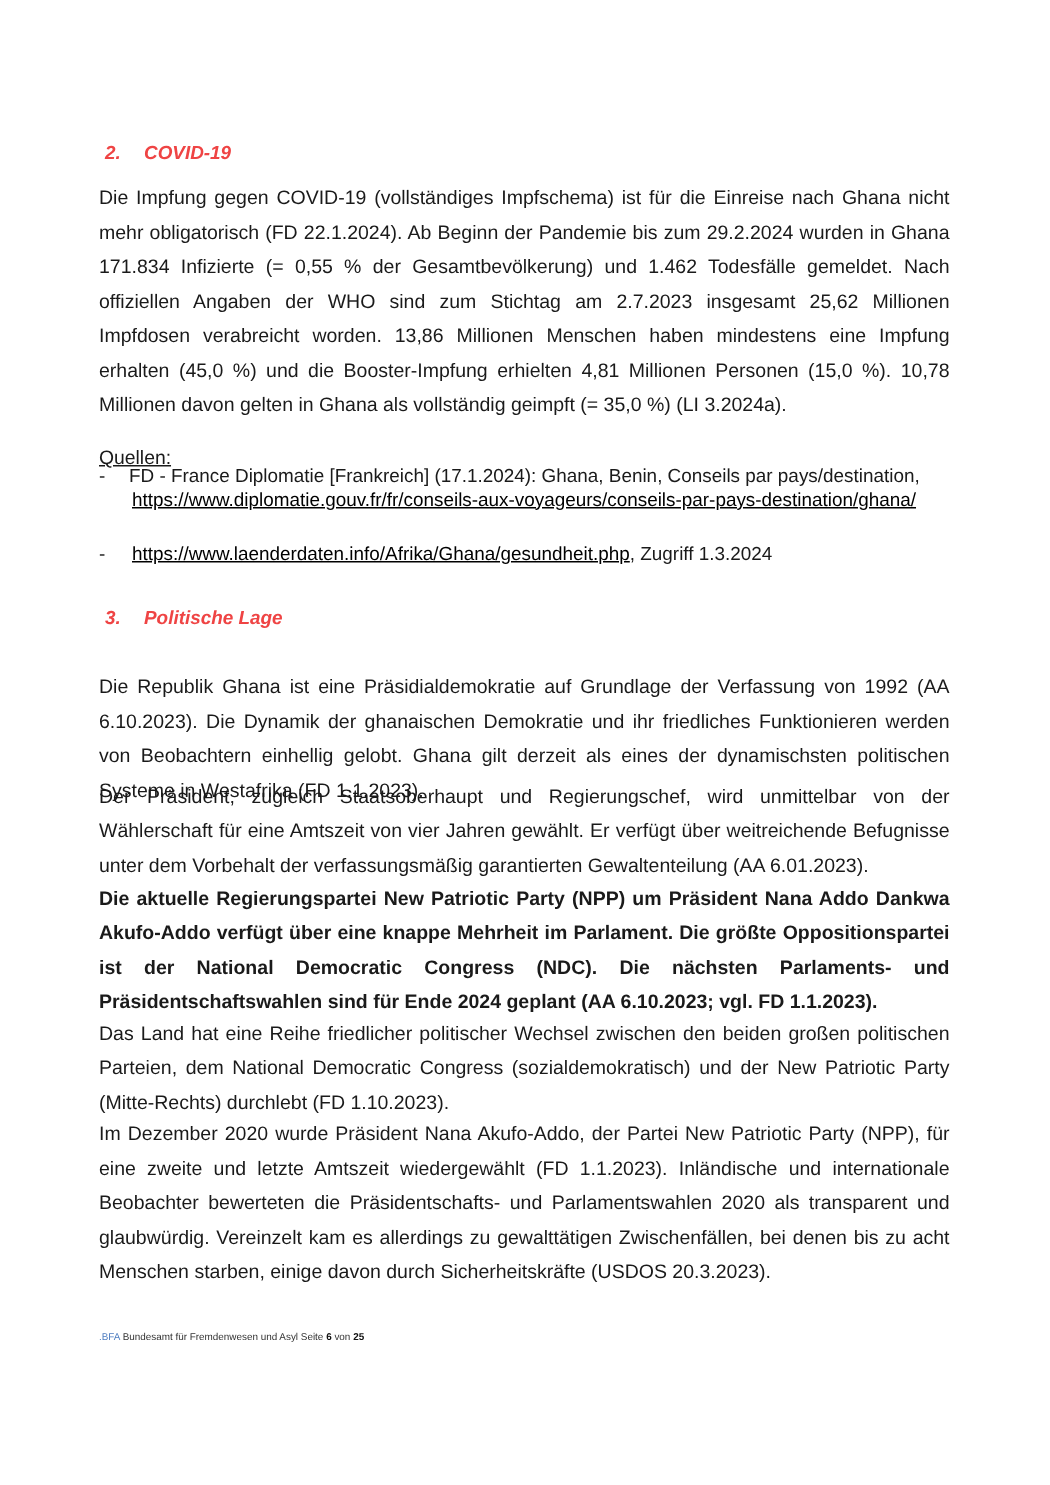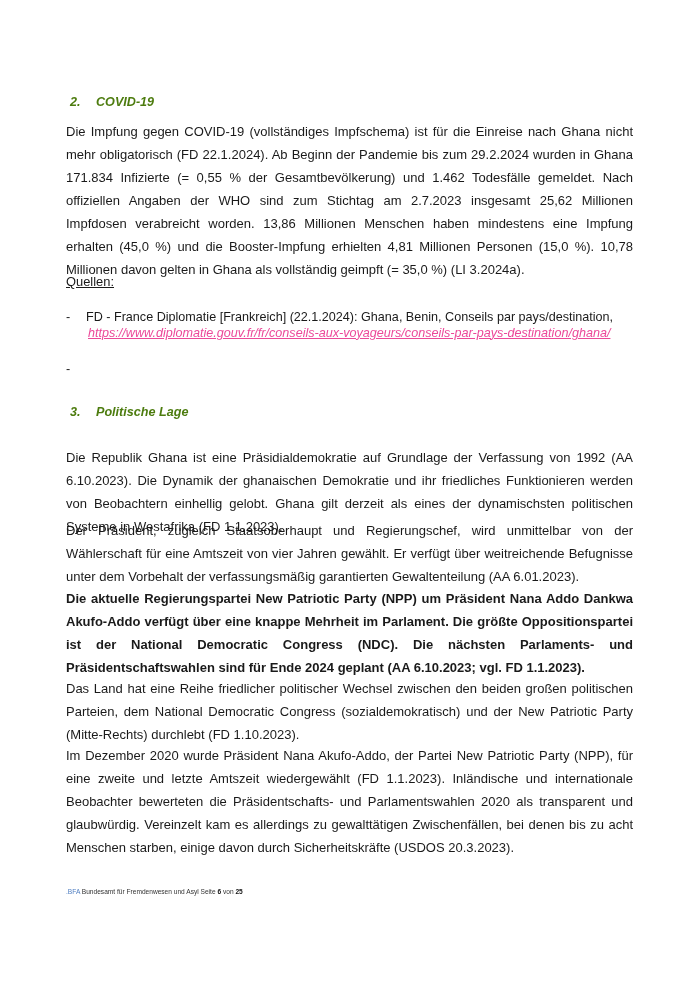--- a/index.html
+++ b/index.html
@@ -20,21 +20,21 @@
       left: 66px;
       top: 0;
       width: 567px;
     }
     .heading {
       position: absolute;
       left: 4px;
       font-size: 12.6px;
       font-weight: bold;
       font-style: italic;
-      color: #4d7c0f;
+      color: #ef4444;
       white-space: nowrap;
     }
     .heading .num {
       display: inline-block;
       width: 26px;
     }
     .para {
       position: absolute;
       left: 0;
       width: 567px;
@@ -65,23 +65,22 @@
     }
     .source .body {
       margin-left: 20px;
       display: block;
     }
     .source .line2 {
       display: block;
       margin-left: 2px;
     }
     a.link {
-      color: #ec4899;
+      color: #000000;
       text-decoration: underline;
-      font-style: italic;
     }
     .footer {
       position: absolute;
       left: 0;
       top: 888px;
       font-size: 6.6px;
       color: #333;
       white-space: nowrap;
     }
     .footer .brand {
@@ -95,33 +94,34 @@
 <body>
 
 <div class="page">
 
   <div class="heading" style="top:95px;">
     <span class="num">2.</span><span>COVID-19</span>
   </div>
 
   <p class="para" style="top:120px;">Die Impfung gegen COVID-19 (vollständiges Impfschema) ist für die Einreise nach Ghana nicht mehr obligatorisch (FD 22.1.2024). Ab Beginn der Pandemie bis zum 29.2.2024 wurden in Ghana 171.834 Infizierte (= 0,55 % der Gesamtbevölkerung) und 1.462 Todesfälle gemeldet. Nach offiziellen Angaben der WHO sind zum Stichtag am 2.7.2023 insgesamt 25,62 Millionen Impfdosen verabreicht worden. 13,86 Millionen Menschen haben mindestens eine Impfung erhalten (45,0 %) und die Booster-Impfung erhielten 4,81 Millionen Personen (15,0 %). 10,78 Millionen davon gelten in Ghana als vollständig geimpft (= 35,0 %) (LI 3.2024a).</p>
 
-  <p class="sources-label" style="top:274px;">Quellen:</p>
+  <p class="sources-label" style="top:297px;">Quellen:</p>
 
   <div class="source" style="top:310px;">
     <span class="dash">-</span>
     <span class="body">
-      <span>FD - France Diplomatie [Frankreich] (22.1.2024): Ghana, Benin, Conseils par pays/destination,</span>
+      <span>FD - France Diplomatie [Frankreich] (17.1.2024): Ghana, Benin, Conseils par pays/destination,</span>
       <span class="line2"><a class="link" href="#">https://www.diplomatie.gouv.fr/fr/conseils-aux-voyageurs/conseils-par-pays-destination/ghana/</a></span>
     </span>
   </div>
 
   <div class="source" style="top:362px;">
     <span class="dash">-</span>
     <span class="body">
+      <span class="line2"><a class="link" href="#">https://www.laenderdaten.info/Afrika/Ghana/gesundheit.php</a><span>, Zugriff 1.3.2024</span></span>
     </span>
   </div>
 
   <div class="heading" style="top:405px;">
     <span class="num">3.</span><span>Politische Lage</span>
   </div>
 
   <p class="para" style="top:446px;">Die Republik Ghana ist eine Präsidialdemokratie auf Grundlage der Verfassung von 1992 (AA 6.10.2023). Die Dynamik der ghanaischen Demokratie und ihr friedliches Funktionieren werden von Beobachtern einhellig gelobt. Ghana gilt derzeit als eines der dynamischsten politischen Systeme in Westafrika (FD 1.1.2023).</p>
   <p class="para" style="top:519px;">Der Präsident, zugleich Staatsoberhaupt und Regierungschef, wird unmittelbar von der Wählerschaft für eine Amtszeit von vier Jahren gewählt. Er verfügt über weitreichende Befugnisse unter dem Vorbehalt der verfassungsmäßig garantierten Gewaltenteilung (AA 6.01.2023).</p>
   <p class="para" style="top:587px;font-weight:bold;">Die aktuelle Regierungspartei New Patriotic Party (NPP) um Präsident Nana Addo Dankwa Akufo-Addo verfügt über eine knappe Mehrheit im Parlament. Die größte Oppositionspartei ist der National Democratic Congress (NDC). Die nächsten Parlaments- und Präsidentschaftswahlen sind für Ende 2024 geplant (AA 6.10.2023; vgl. FD 1.1.2023).</p>

